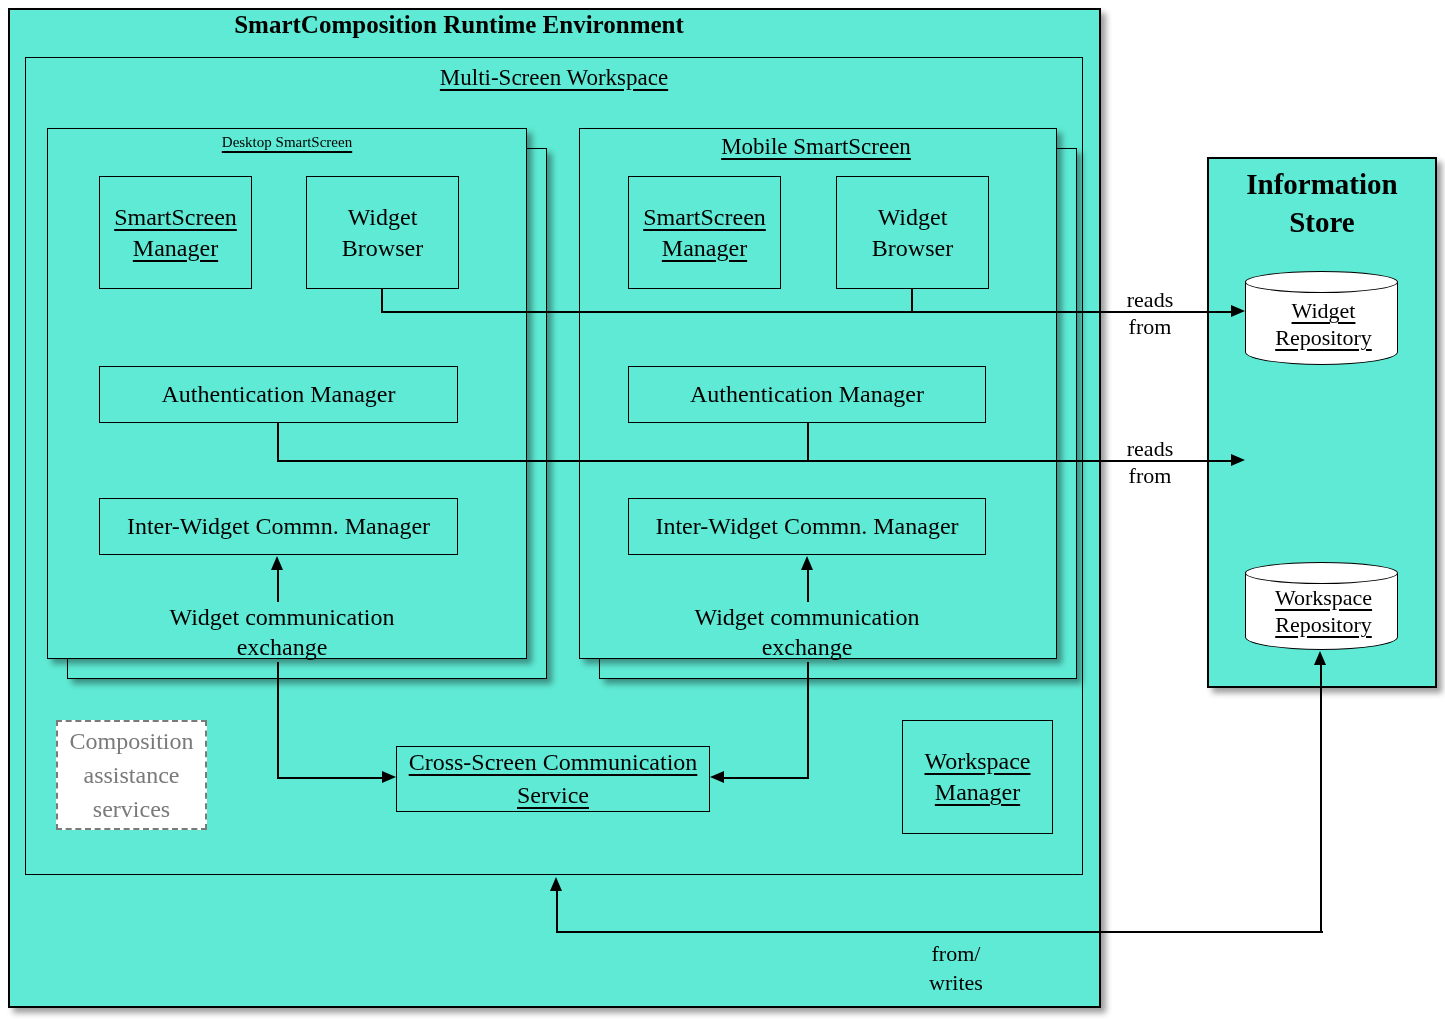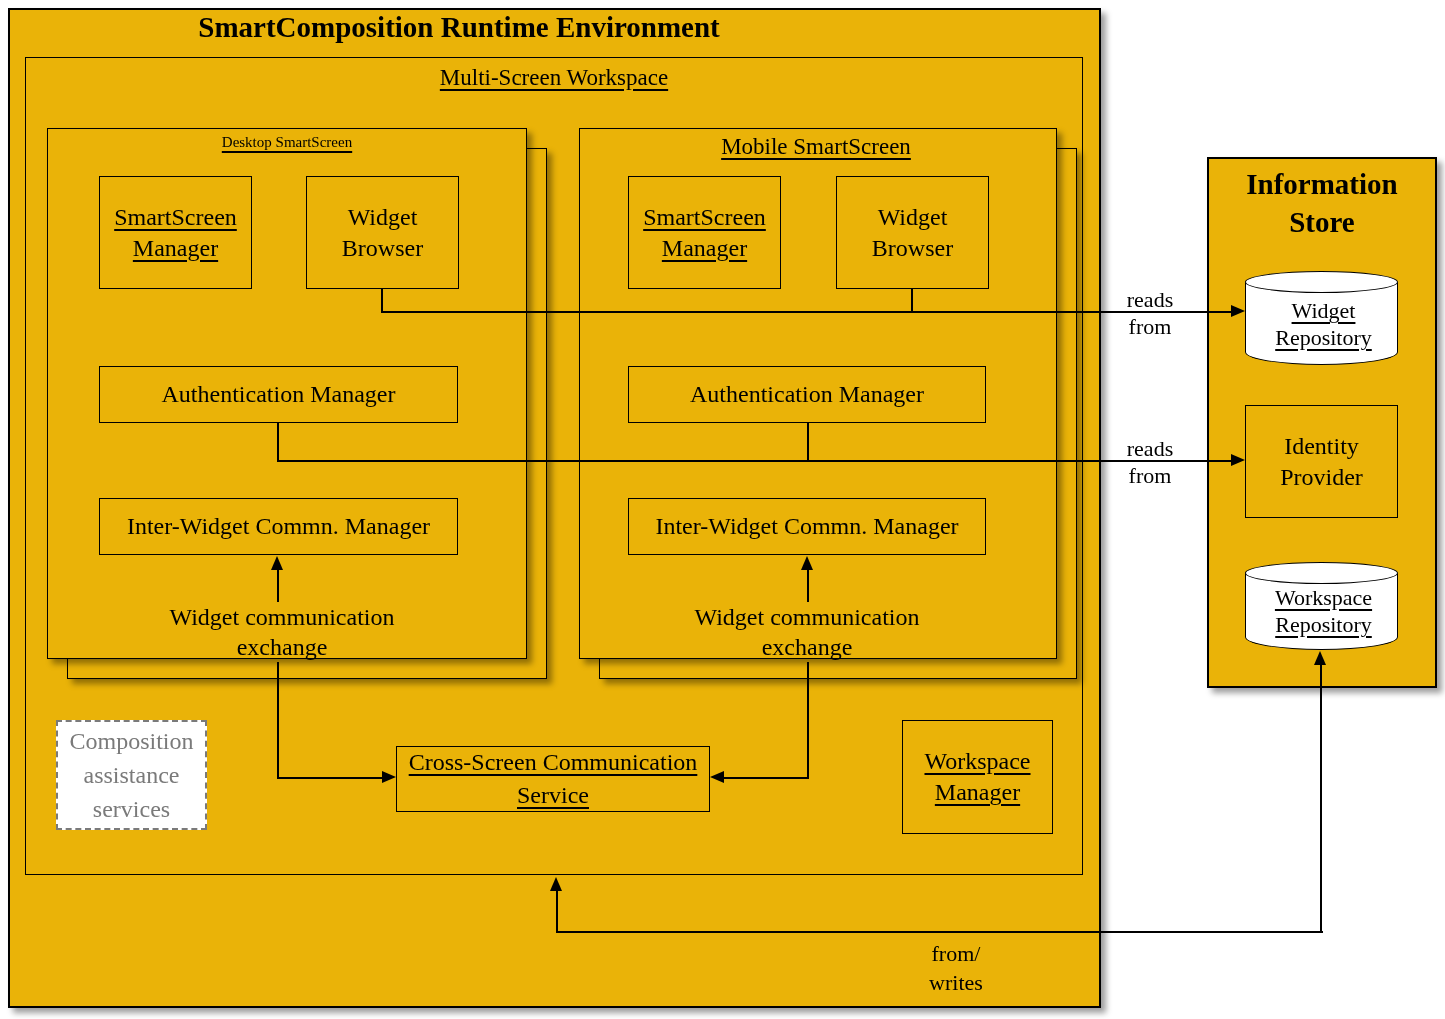--- a/index.html
+++ b/index.html
@@ -1,20 +1,20 @@
 <!DOCTYPE html>
 <html><head>
 <meta charset="utf-8">
 <style>
   html,body { margin:0; padding:0; background:#fff; }
   #canvas {
     position:relative; width:1445px; height:1019px; background:#fff;
     font-family:"Liberation Serif", "DejaVu Serif", serif; color:#000; overflow:hidden;
   }
-  .box { position:absolute; box-sizing:border-box; border:1.5px solid #000; background:#eab308; }
+  .box { position:absolute; box-sizing:border-box; border:1.5px solid #000; background:#5eead4; }
   .thick { border-width:2px; }
   .shadow { box-shadow:5px 5px 6px rgba(0,0,0,0.38); }
   .center { display:flex; align-items:center; justify-content:center; text-align:center; }
   .u { text-decoration:underline; text-underline-offset:4px; text-decoration-thickness:1.5px; }
   .lbl { font-size:24px; line-height:31px; }
   .title-abs { position:absolute; text-align:center; }
   .line { position:absolute; background:#000; z-index:6; }
   .arrow { position:absolute; width:0; height:0; z-index:6; }
   .arrow-up    { border-left:6px solid transparent; border-right:6px solid transparent; border-bottom:14px solid #000; }
   .arrow-right { border-top:6px solid transparent; border-bottom:6px solid transparent; border-left:14px solid #000; }
@@ -31,21 +31,21 @@
               border:1.5px solid #000; border-top:none;
               border-radius:0 0 50% 50% / 0 0 13px 13px; background:#fff; z-index:1; }
   .cyl-label { position:absolute; left:2px; width:100%; text-align:center; font-size:22px; line-height:27px; z-index:3; }
 </style>
 </head>
 <body>
 
 <div id="canvas">
 
   <div class="box thick shadow" style="left:8px; top:8px; width:1093px; height:1000px;"></div>
-  <div class="title-abs" style="left:8px; top:11px; width:902px; font-size:29px; font-weight:bold;">SmartComposition Runtime Environment</div>
+  <div class="title-abs" style="left:8px; top:11px; width:902px; font-size:25px; font-weight:bold;">SmartComposition Runtime Environment</div>
 
   <div class="box" style="left:25px; top:57px; width:1058px; height:818px;"></div>
   <div class="title-abs u" style="left:25px; top:65px; width:1058px; font-size:23px;">Multi-Screen Workspace</div>
 
   <div class="box shadow" style="left:67px; top:148px; width:480px; height:531px;"></div>
   <div class="box shadow" style="left:47px; top:128px; width:480px; height:531px;"></div>
   <div class="title-abs u" style="left:47px; top:134px; width:480px; font-size:15px; z-index:2;">Desktop SmartScreen</div>
 
   <div class="box center lbl u" style="left:99px; top:176px; width:153px; height:113px; z-index:2;">
     <span>SmartScreen Manager</span>
@@ -94,23 +94,20 @@
 
   <div class="box thick shadow" style="left:1207px; top:157px; width:230px; height:531px;"></div>
   <div class="title-abs" style="left:1232px; top:165px; width:180px; font-size:29px; font-weight:bold; line-height:38px; z-index:2;">Information Store</div>
 
   <div class="cylinder" style="left:1245px; top:271px; width:153px; height:94px;">
     <div class="cyl-body"></div>
     <div class="cyl-top"></div>
     <div class="cyl-label u" style="top:26px;">Widget Repository</div>
   </div>
 
-  <div class="box center lbl" style="left:1245px; top:405px; width:153px; height:113px; z-index:2; padding:0 14px;">
-    <span>Identity Provider</span>
-  </div>
 
   <div class="cylinder" style="left:1245px; top:562px; width:153px; height:88px;">
     <div class="cyl-body"></div>
     <div class="cyl-top"></div>
     <div class="cyl-label u" style="top:22px;">Workspace Repository</div>
   </div>
 
   <div class="line" style="left:381px; top:289px; width:2px; height:24px;"></div>
   <div class="line" style="left:911px; top:289px; width:2px; height:24px;"></div>
   <div class="line" style="left:381px; top:311px; width:852px; height:2px;"></div>

